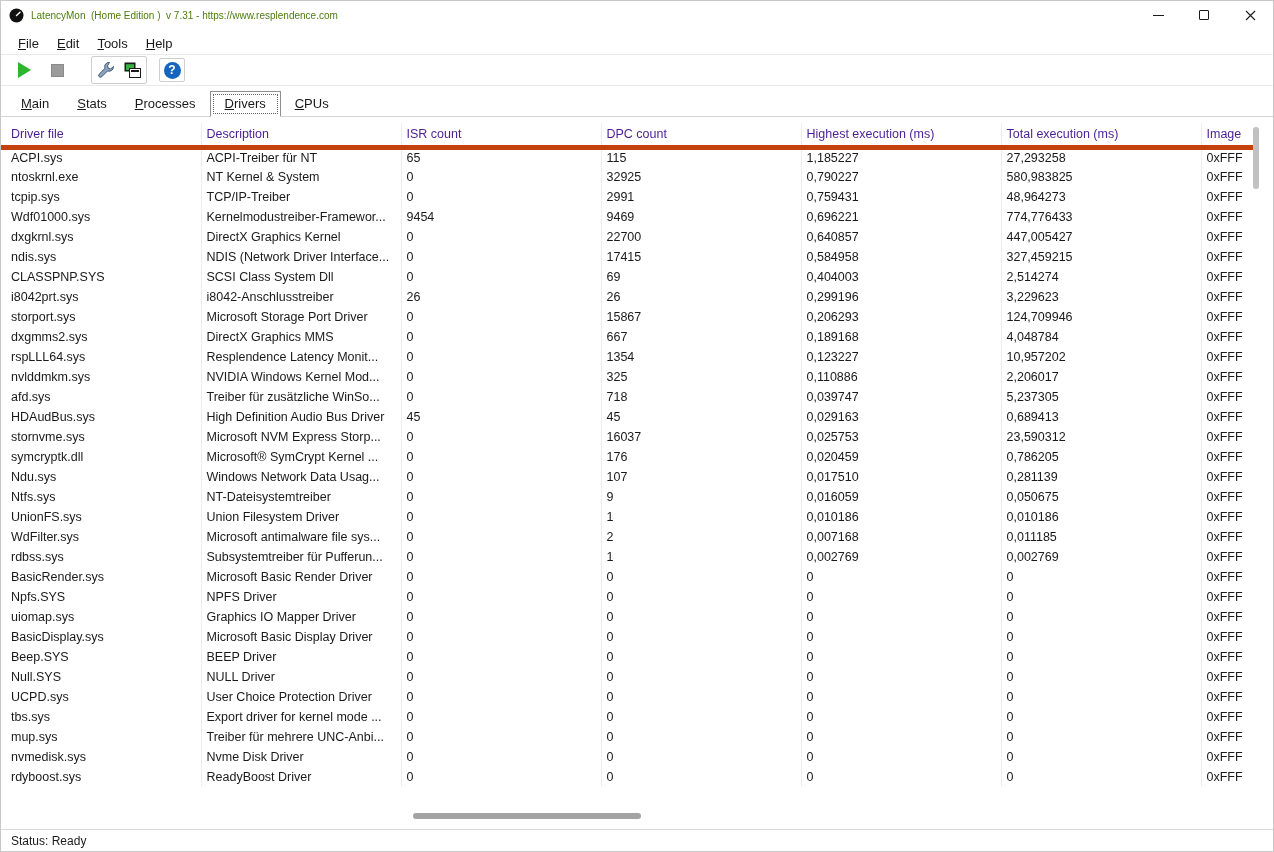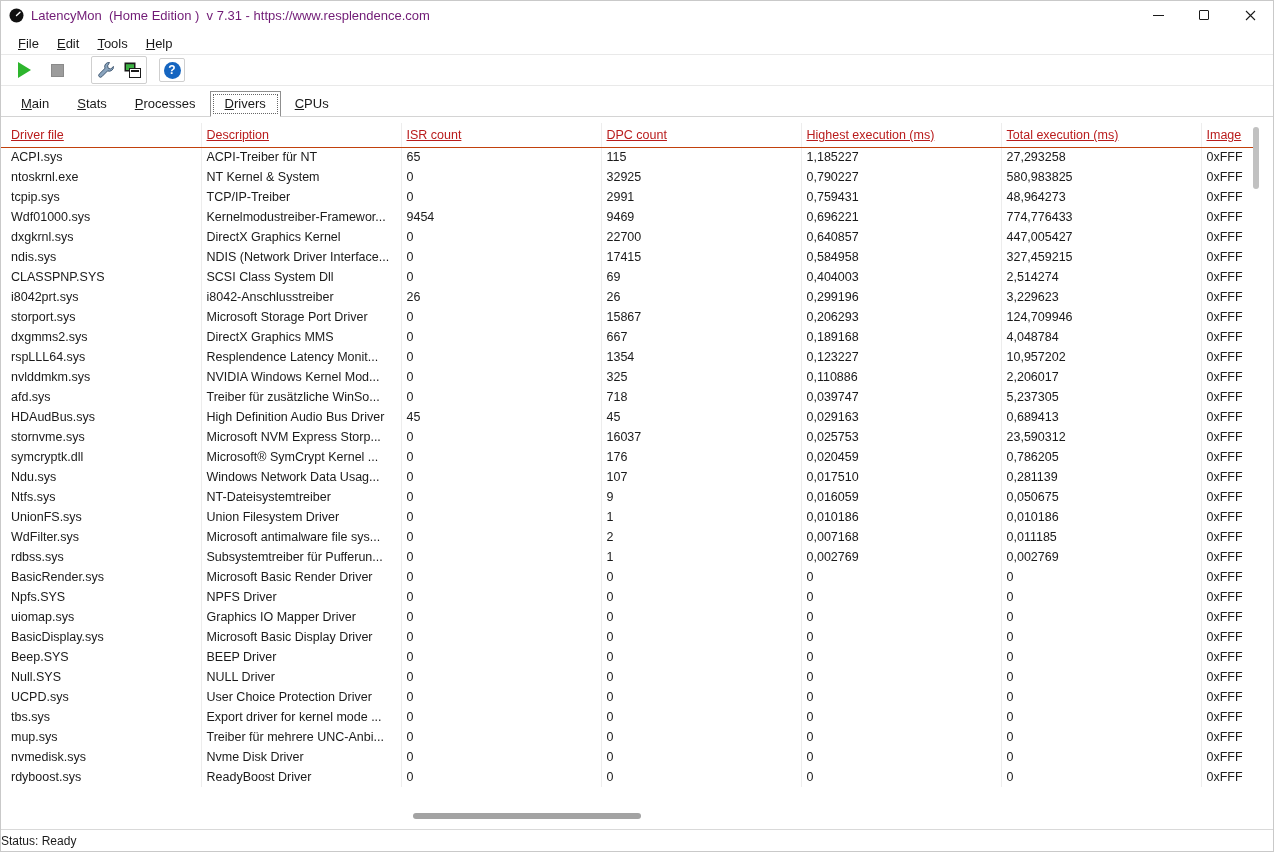--- a/index.html
+++ b/index.html
@@ -14,21 +14,21 @@
     width: 1274px; height: 852px;
     border: 1px solid #c9c9c9;
     background: #fff;
     display: flex; flex-direction: column;
     position: relative;
   }
 
   
   .titlebar { height: 28px; display: flex; align-items: center; padding-left: 8px; background: #fff; flex: 0 0 auto; }
   .app-icon { display: flex; align-items: center; margin-right: 7px; }
-  .title-text { font-size: 13px; white-space: pre; color: #701a75; }
+  .title-text { font-size: 10px; white-space: pre; color: #4d7c0f; }
   .win-controls { margin-left: auto; display: flex; height: 100%; }
   .win-btn { width: 46px; height: 100%; display: flex; align-items: center; justify-content: center; cursor: default; }
   .min-glyph { width: 11px; height: 1px; background: #1a1a1a; }
   .max-glyph { width: 10px; height: 10px; border: 1px solid #1a1a1a; border-radius: 1px; }
 
   
   .menubar { height: 26px; display: flex; align-items: flex-end; padding-left: 8px; border-bottom: 1px solid #e9e9e9; flex: 0 0 auto; }
   .menu-item { padding: 3px 9px; font-size: 13px; cursor: default; }
 
   
@@ -47,33 +47,33 @@
   .tab.selected {
     border: 1px solid #8f8f8f; border-bottom-color: #fff;
     background: #fff; margin-bottom: -1px;
     outline: 1px dotted #666; outline-offset: -4px; margin-top: 24px;
   }
 
   
   .table-area { position: relative; flex: 1 1 auto; overflow: hidden; padding-top: 6px; }
   table { border-collapse: collapse; table-layout: fixed; width: 1252px; }
   th, td { white-space: nowrap; overflow: hidden; text-overflow: clip; padding: 0 5px; font-size: 12.5px; font-weight: 400; text-align: left; }
-  th { height: 24px; border-bottom: 1px solid #c2410c; border-right: 1px solid #ededed; color: #b91c1c; vertical-align: middle; text-decoration: underline; }
+  th { height: 24px; border-bottom: 5px solid #c2410c; border-right: 1px solid #ededed; color: #4c1d95; vertical-align: middle; }
   td { height: 20px; border-right: 1px solid #ededed; vertical-align: middle; }
   th:last-child, td:last-child { border-right: none; }
   th:first-child, td:first-child { padding-left: 10px; }
 
   
   .vscroll { position: absolute; top: 8px; right: 12px; width: 9px; bottom: 32px; background: transparent; }
   .vscroll-thumb { position: absolute; top: 2px; left: 1px; width: 6px; height: 62px; background: #c1c1c1; border-radius: 3px; }
   .hscroll { position: absolute; left: 0; right: 0; bottom: 8px; height: 10px; background: transparent; }
   .hscroll-thumb { position: absolute; left: 412px; top: 2px; width: 228px; height: 6px; background: #a3a3a3; border-radius: 3px; }
 
   
-  .statusbar { height: 22px; border-top: 1px solid #d9d9d9; display: flex; align-items: center; padding-left: 0; font-size: 12px; flex: 0 0 auto; background: #fff; }
+  .statusbar { height: 22px; border-top: 1px solid #d9d9d9; display: flex; align-items: center; padding-left: 10px; font-size: 12px; flex: 0 0 auto; background: #fff; }
 
   u { text-decoration: underline; }
 </style>
 </head>
 <body>
 
 <div class="window">
 
   <div class="titlebar">
     <span class="app-icon">

